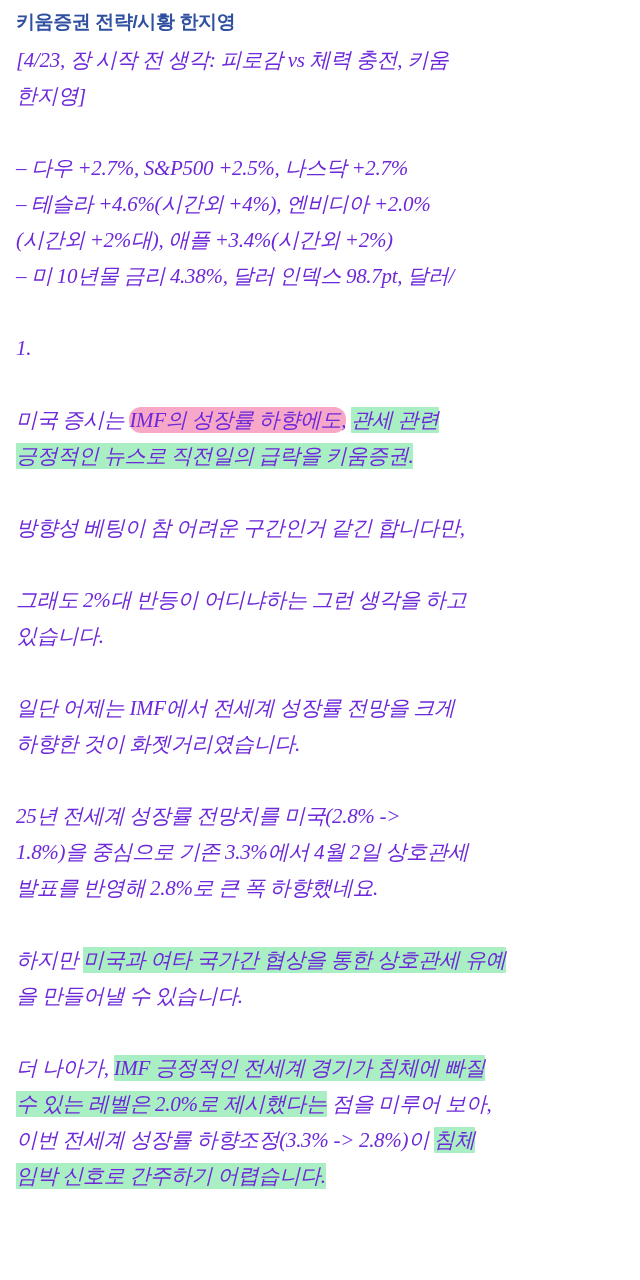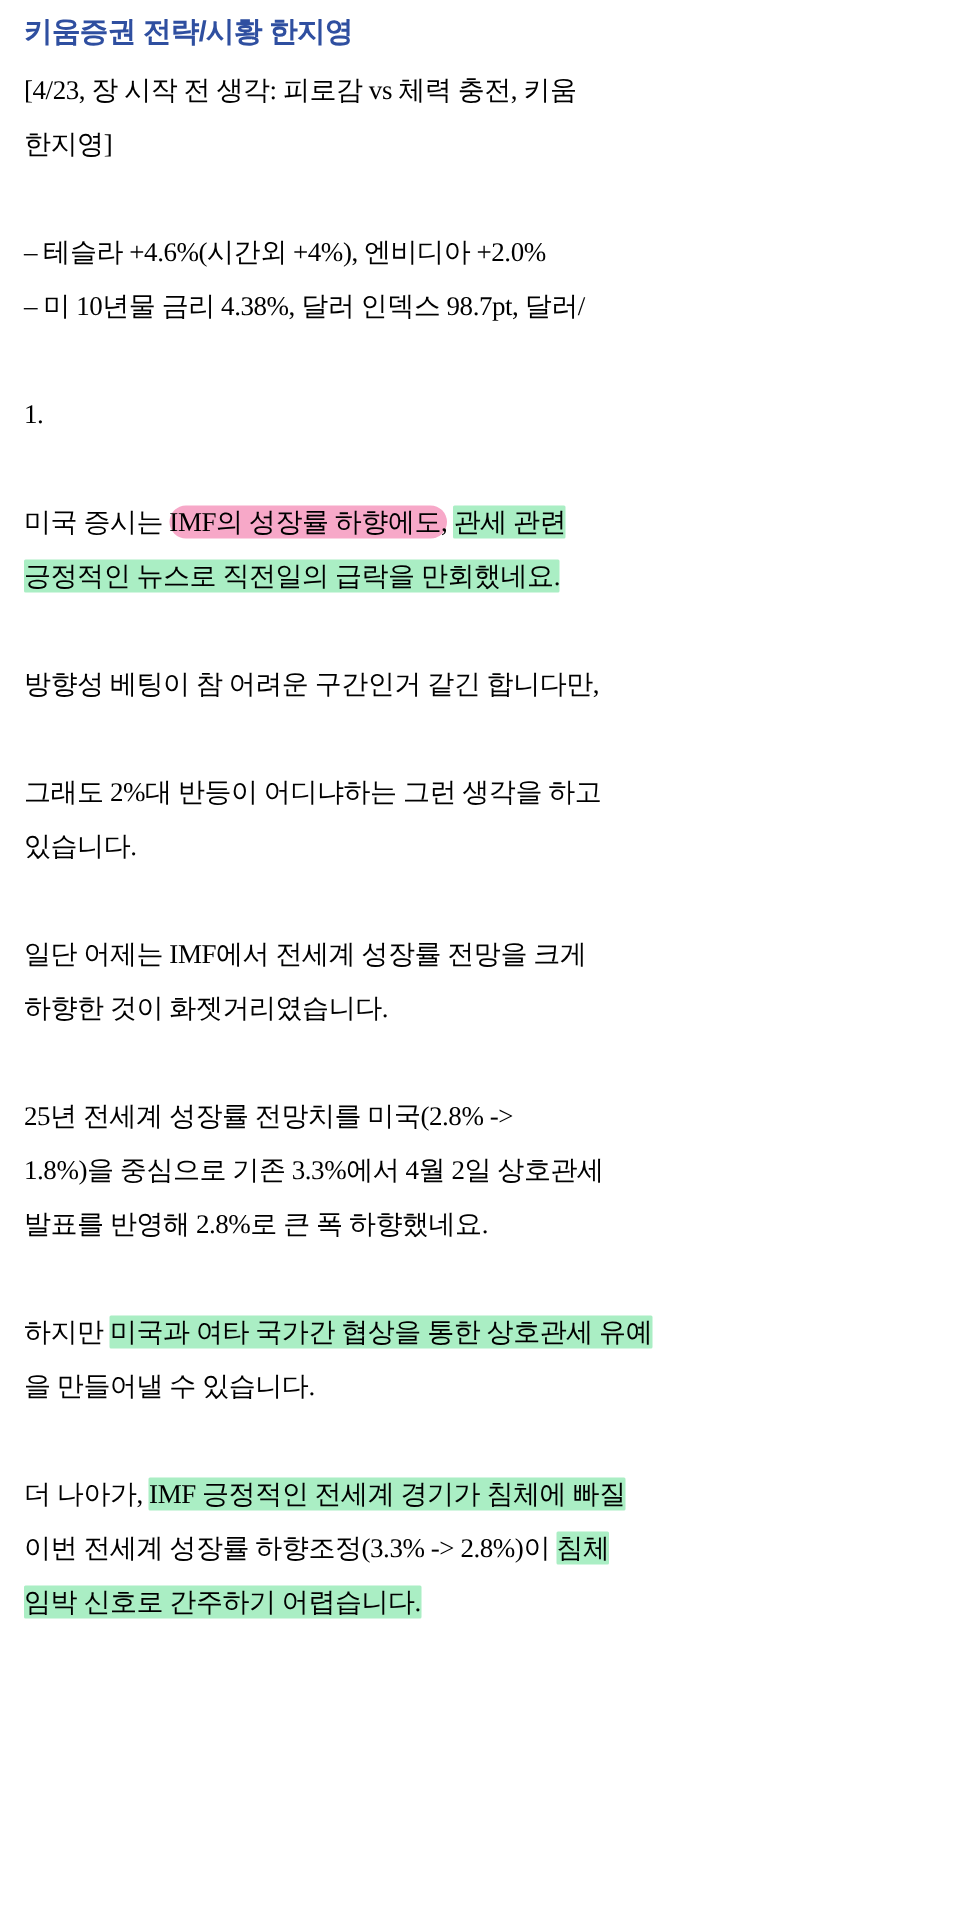--- a/index.html
+++ b/index.html
@@ -25,25 +25,26 @@
   .channel-title {
     font-family: "Liberation Sans", "DejaVu Sans", sans-serif;
     font-weight: bold;
     font-size: 19px;
     color: #2f4fa0;
     letter-spacing: -0.4px;
     line-height: 24px;
     margin: 2px 0 8px 2px;
   }
   .post-body {
-    font-size: 18px;
+    font-size: 21px;
     line-height: 36px;
     letter-spacing: -0.3px;
-    color: #000000;
+    color: #6d28d9;
     padding: 0 2px;
+    font-style: italic;
   }
   .para {
     margin: 0;
     padding: 0;
   }
   .spacer-md { height: 36px; }
   .hl-green {
     background: #aaeec4;
     border-radius: 1px;
     padding: 1px 0;
@@ -62,31 +63,33 @@
 
   <div class="channel-title">키움증권 전략/시황 한지영</div>
 
   <div class="post-body">
 
     <div class="para">[4/23, 장 시작 전 생각: 피로감 vs 체력 충전, 키움</div>
     <div class="para">한지영]</div>
 
     <div class="spacer-md"></div>
 
+    <div class="para">– 다우 +2.7%, S&amp;P500 +2.5%, 나스닥 +2.7%</div>
     <div class="para">– 테슬라 +4.6%(시간외 +4%), 엔비디아 +2.0%</div>
+    <div class="para">(시간외 +2%대), 애플 +3.4%(시간외 +2%)</div>
     <div class="para">– 미 10년물 금리 4.38%, 달러 인덱스 98.7pt, 달러/</div>
 
     <div class="spacer-md"></div>
 
     <div class="para">1.</div>
 
     <div class="spacer-md"></div>
 
     <div class="para"><span>미국 증시는 </span><span class="hl-pink">IMF의 성장률 하향에도,</span><span> </span><span class="hl-green">관세 관련</span></div>
-    <div class="para"><span class="hl-green">긍정적인 뉴스로 직전일의 급락을 만회했네요.</span></div>
+    <div class="para"><span class="hl-green">긍정적인 뉴스로 직전일의 급락을 키움증권.</span></div>
 
     <div class="spacer-md"></div>
 
     <div class="para">방향성 베팅이 참 어려운 구간인거 같긴 합니다만,</div>
 
     <div class="spacer-md"></div>
 
     <div class="para">그래도 2%대 반등이 어디냐하는 그런 생각을 하고</div>
     <div class="para">있습니다.</div>
 
@@ -102,17 +105,18 @@
     <div class="para">발표를 반영해 2.8%로 큰 폭 하향했네요.</div>
 
     <div class="spacer-md"></div>
 
     <div class="para"><span>하지만 </span><span class="hl-green">미국과 여타 국가간 협상을 통한 상호관세 유예</span></div>
     <div class="para">을 만들어낼 수 있습니다.</div>
 
     <div class="spacer-md"></div>
 
     <div class="para"><span>더 나아가, </span><span class="hl-green">IMF 긍정적인 전세계 경기가 침체에 빠질</span></div>
+    <div class="para"><span class="hl-green">수 있는 레벨은 2.0%로 제시했다는</span><span> 점을 미루어 보아,</span></div>
     <div class="para"><span>이번 전세계 성장률 하향조정(3.3% -&gt; 2.8%)이 </span><span class="hl-green">침체</span></div>
     <div class="para"><span class="hl-green">임박 신호로 간주하기 어렵습니다.</span></div>
 
   </div>
 </div>
 
 </body></html>

